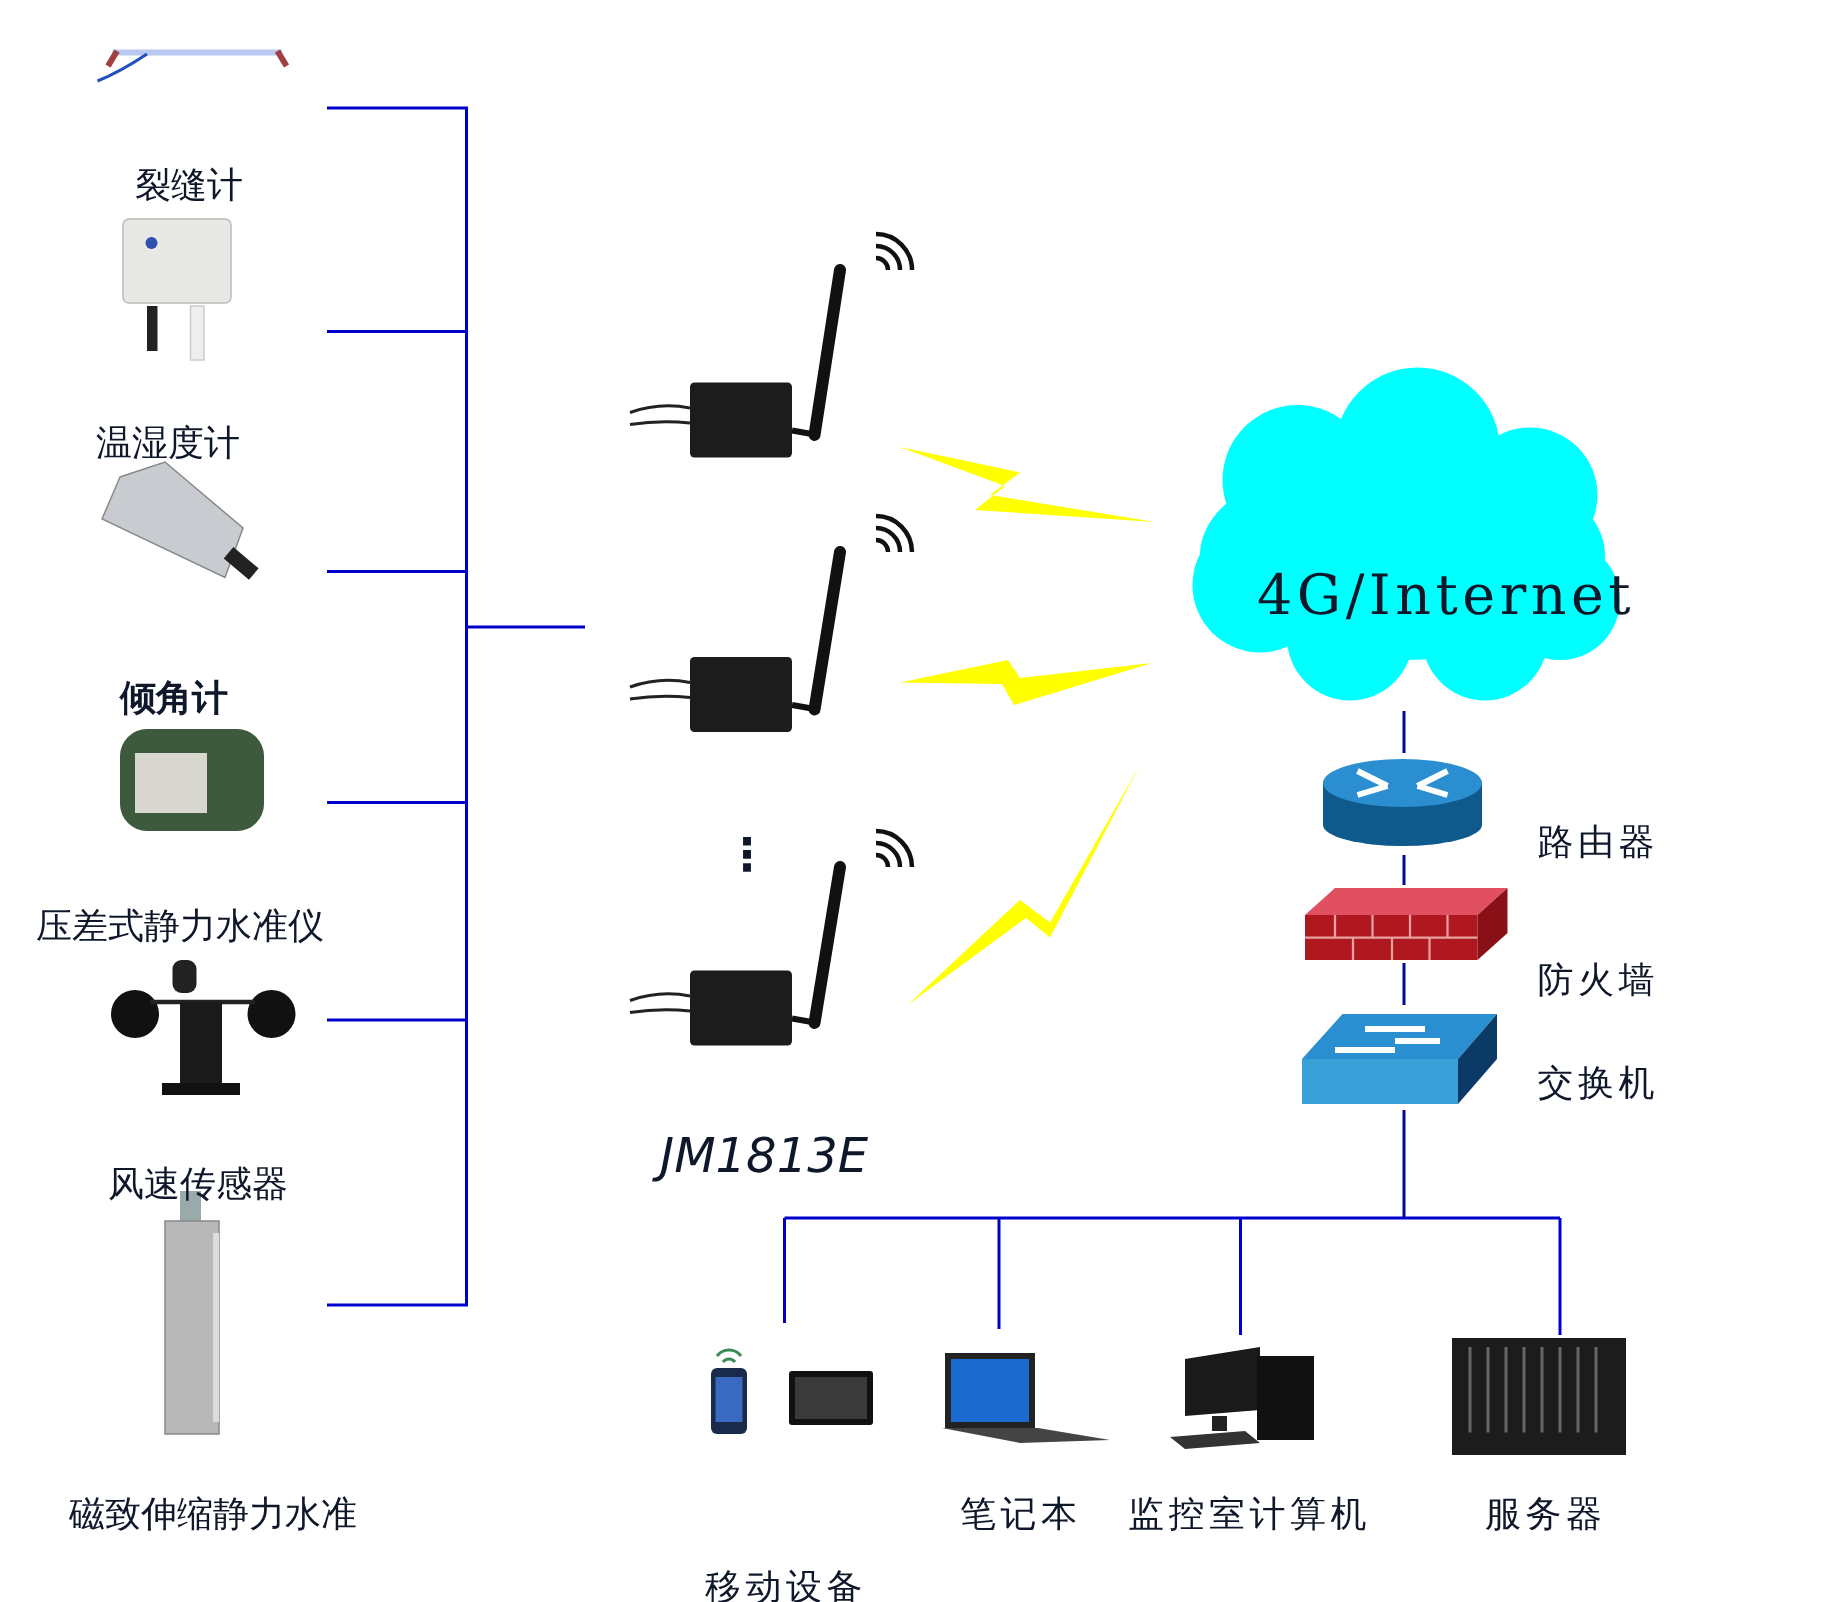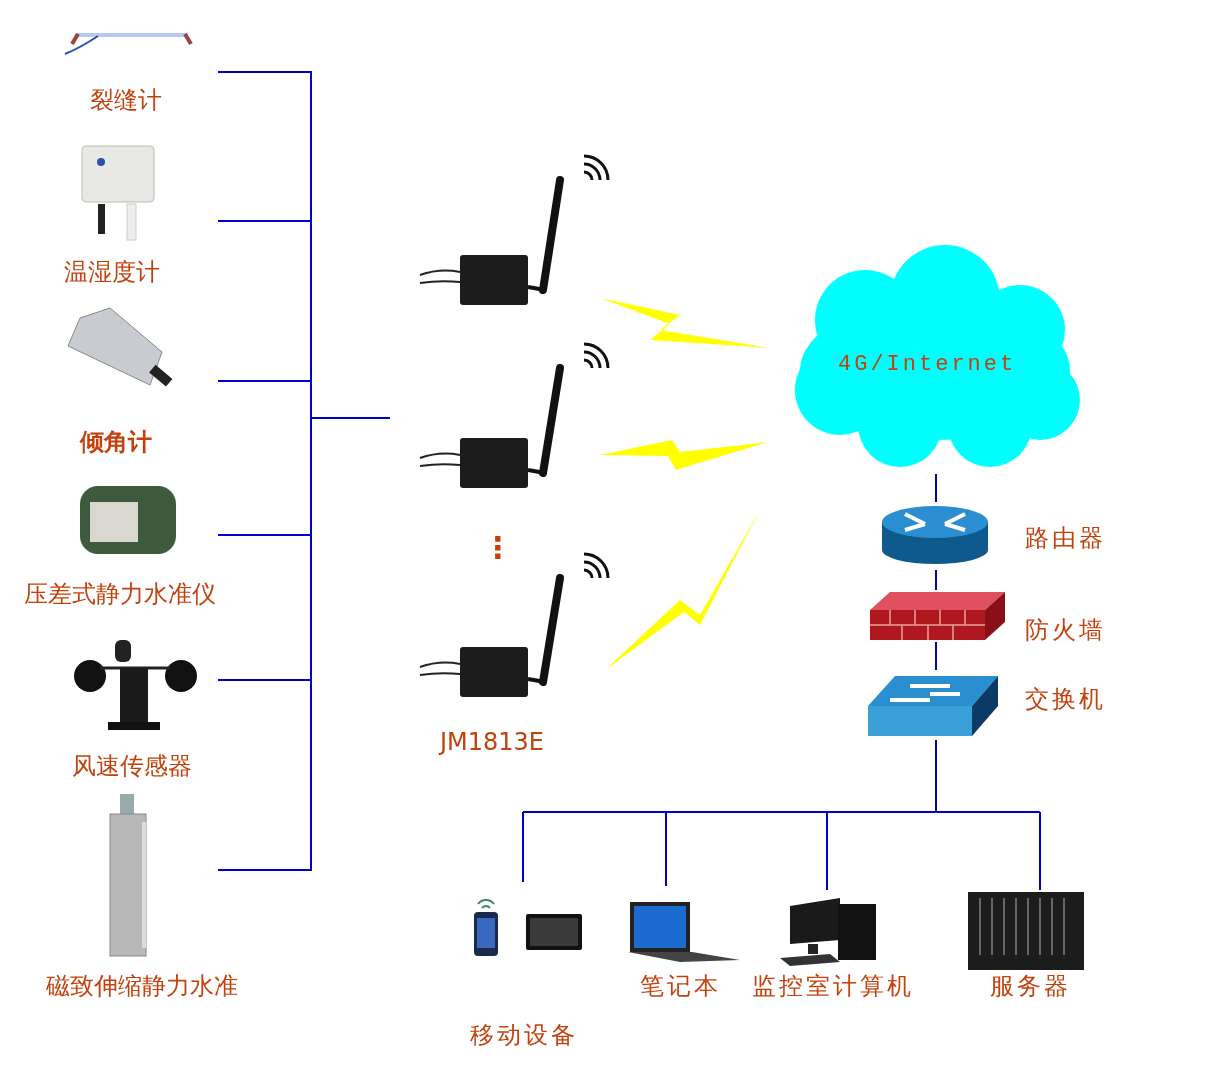--- a/index.html
+++ b/index.html
@@ -1,17 +1,17 @@
 <!DOCTYPE html>
 <html><head>
 <meta charset="utf-8">
 <style>
   html,body{margin:0;padding:0;background:#fff;}
   body{width:1225px;height:1068px;position:relative;overflow:hidden;font-family:"DejaVu Sans",sans-serif;}
-  .label{position:absolute;font-size:24px;color:#c2410c;white-space:nowrap;}
+  .label{position:absolute;font-size:24px;color:#0f172a;white-space:nowrap;margin-top:23px;}
   .serif{font-family:"DejaVu Serif",serif;letter-spacing:3px;}
   svg{position:absolute;left:0;top:0;}
 </style>
 </head>
 <body>
 
 <svg width="1225" height="1068">
 
   <g stroke="#0000cc" stroke-width="2" fill="none">
     <line x1="218" y1="72" x2="312" y2="72"></line>
@@ -201,23 +201,23 @@
 </svg>
 
 <div class="label" style="left:90px;top:84px;">裂缝计</div>
 <div class="label" style="left:64px;top:256px;">温湿度计</div>
 <div class="label" style="left:80px;top:426px;font-weight:bold;">倾角计</div>
 <div class="label" style="left:24px;top:578px;">压差式静力水准仪</div>
 <div class="label" style="left:72px;top:750px;text-align:right;">风速传感器</div>
 <div class="label" style="left:46px;top:970px;">磁致伸缩静力水准</div>
 
 <div class="label" style="left:483px;top:530px;font-size:30px;font-weight:bold;">⋮</div>
-<div class="label" style="left:440px;top:728px;font-size:24px;">JM1813E</div>
-
-<div class="label serif" style="left:838px;top:352px;font-size:22px;font-family:Liberation Mono, monospace;">4G/Internet</div>
+<div class="label" style="left:440px;top:728px;font-size:32px;font-style:italic;">JM1813E</div>
+
+<div class="label serif" style="left:838px;top:352px;font-size:37px;">4G/Internet</div>
 
 <div class="label serif" style="left:1025px;top:522px;">路由器</div>
 <div class="label serif" style="left:1025px;top:614px;">防火墙</div>
 <div class="label serif" style="left:1025px;top:683px;">交换机</div>
 
 <div class="label serif" style="left:470px;top:1019px;">移动设备</div>
 <div class="label serif" style="left:640px;top:970px;">笔记本</div>
 <div class="label serif" style="left:752px;top:970px;">监控室计算机</div>
 <div class="label serif" style="left:990px;top:970px;">服务器</div>
 

